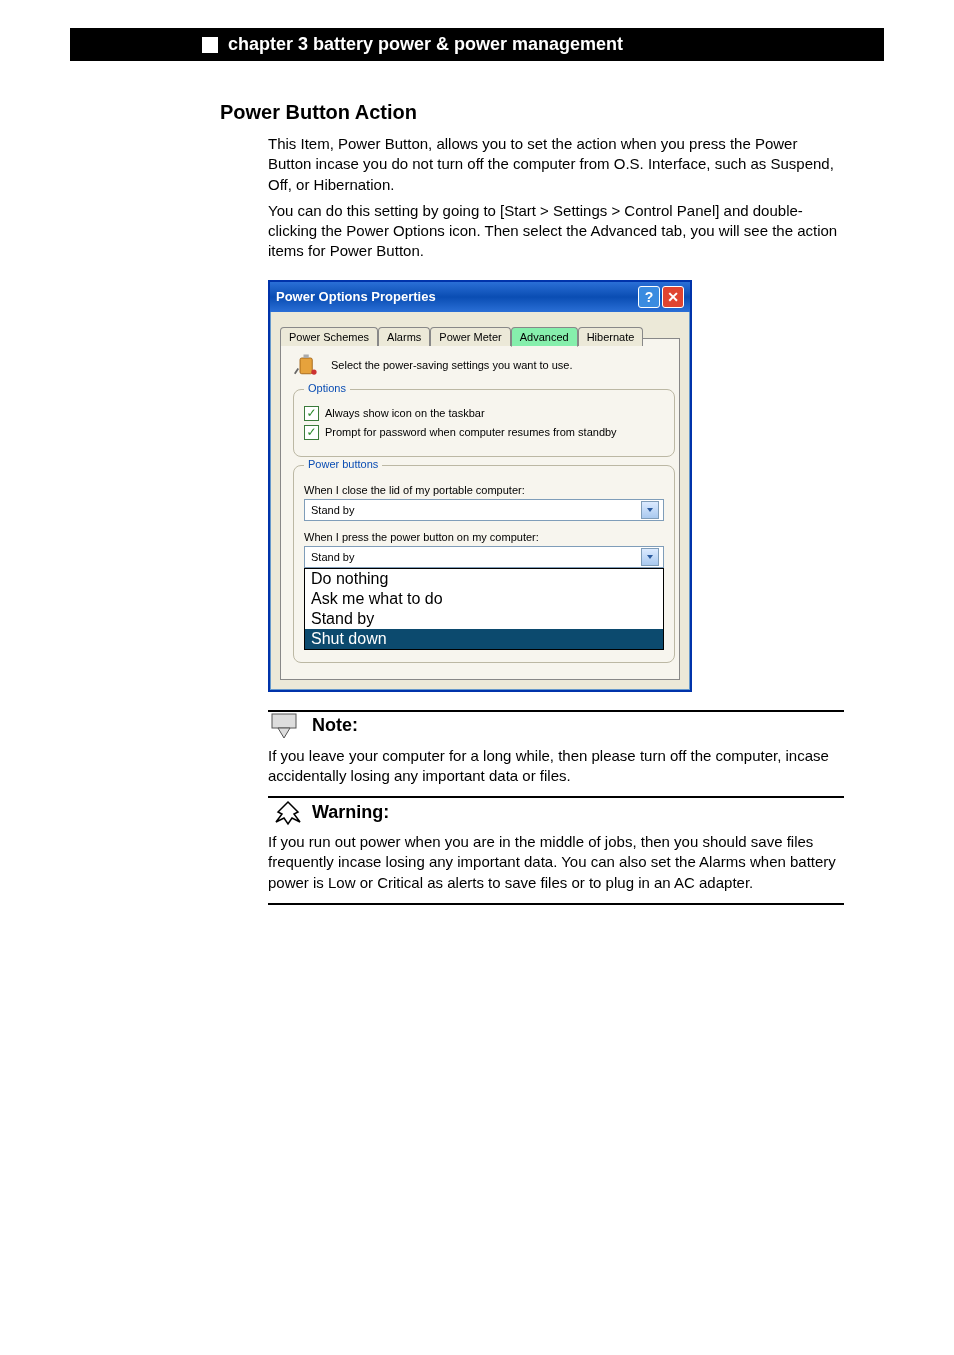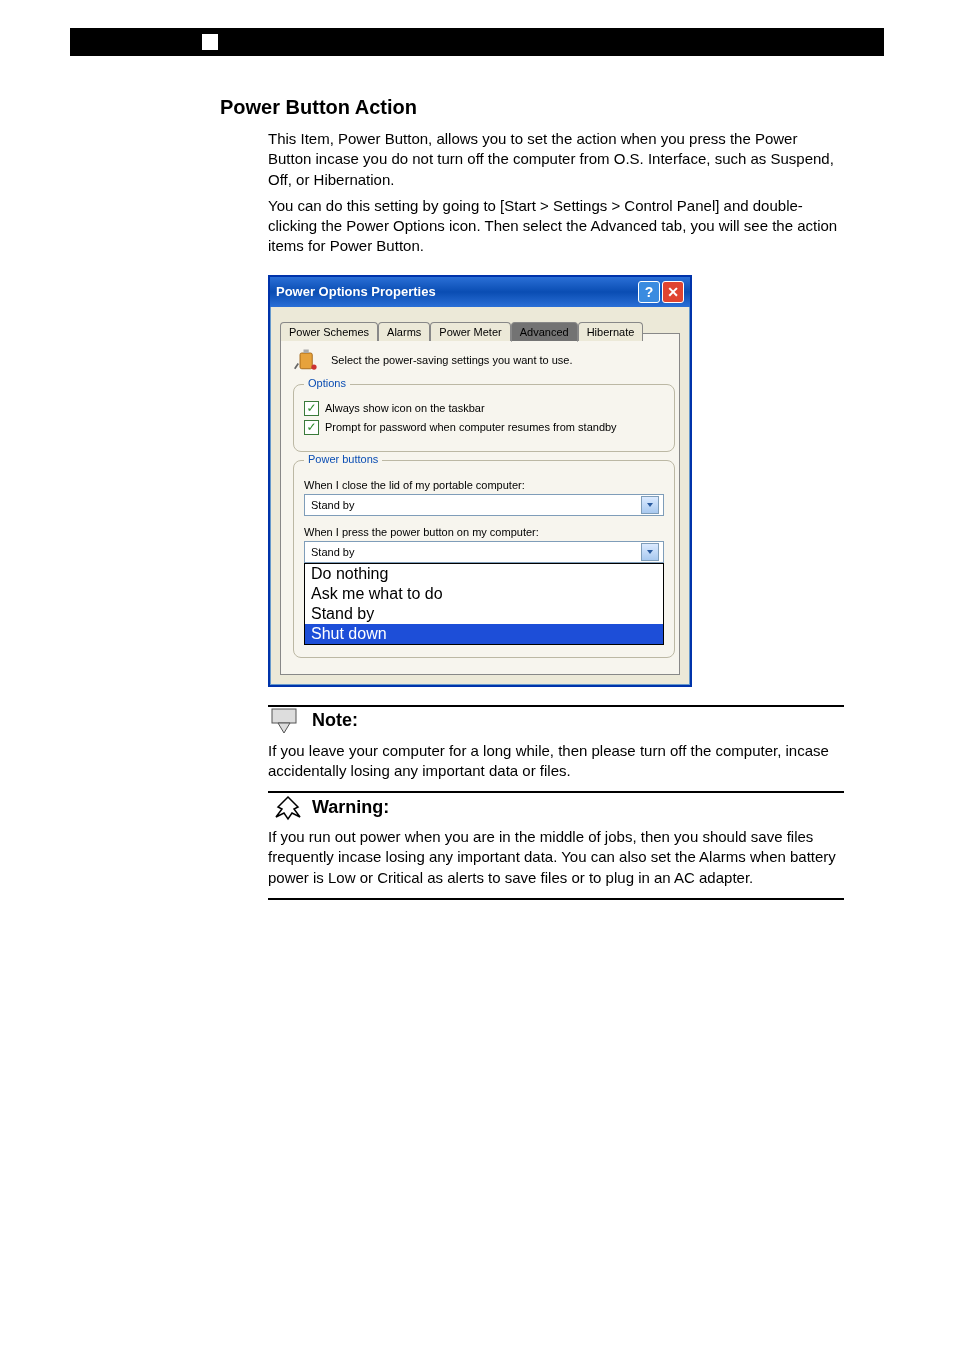--- a/index.html
+++ b/index.html
@@ -86,21 +86,21 @@
     padding: 3px 8px;
     border: 1px solid #888;
     border-bottom: none;
     background: #ece9d8;
     margin-right: 0;
     border-top-left-radius: 4px;
     border-top-right-radius: 4px;
     font-size: 11px;
   }
   .tab.active {
-    background: #737373;
+    background: #86efac;
     position: relative;
     z-index: 2;
     border-bottom: 1px solid #f7f5ee;
   }
   .tab-panel {
     border: 1px solid #888;
     background: #f7f5ee;
     padding: 12px 4px 16px 12px;
   }
   .intro-row {
@@ -176,21 +176,21 @@
   }
   .dropdown-list {
     border: 1px solid #000;
     background: #fff;
     font-size: 16px;
   }
   .dropdown-list .opt {
     padding: 1px 6px;
   }
   .dropdown-list .opt.sel {
-    background: #1d4ed8;
+    background: #0c4a6e;
     color: #fff;
   }
   .button-row {
     display: flex;
     justify-content: flex-end;
     gap: 8px;
     padding: 10px 6px 4px 6px;
   }
   .xp-btn {
     min-width: 72px;
@@ -220,20 +220,21 @@
     font-weight: bold;
     font-size: 18px;
   }
   .icon-svg { width: 40px; height: 28px; }
 </style>
 </head>
 <body>
 
 <div class="page-header">
   <span class="square"></span>
+  <span>chapter 3 battery power &amp; power management</span>
 </div>
 
 <div class="section-title">Power Button Action</div>
 <div class="body-text">This Item, Power Button, allows you to set the action when you press the Power Button incase you do not turn off the computer from O.S. Interface, such as Suspend, Off, or Hibernation.</div>
 <div class="body-text">You can do this setting by going to [Start &gt; Settings &gt; Control Panel] and double-clicking the Power Options icon. Then select the Advanced tab, you will see the action items for Power Button.</div>
 
 <div class="xp-dialog">
   <div class="xp-titlebar">
     <span>Power Options Properties</span>
     <div class="title-btns">

